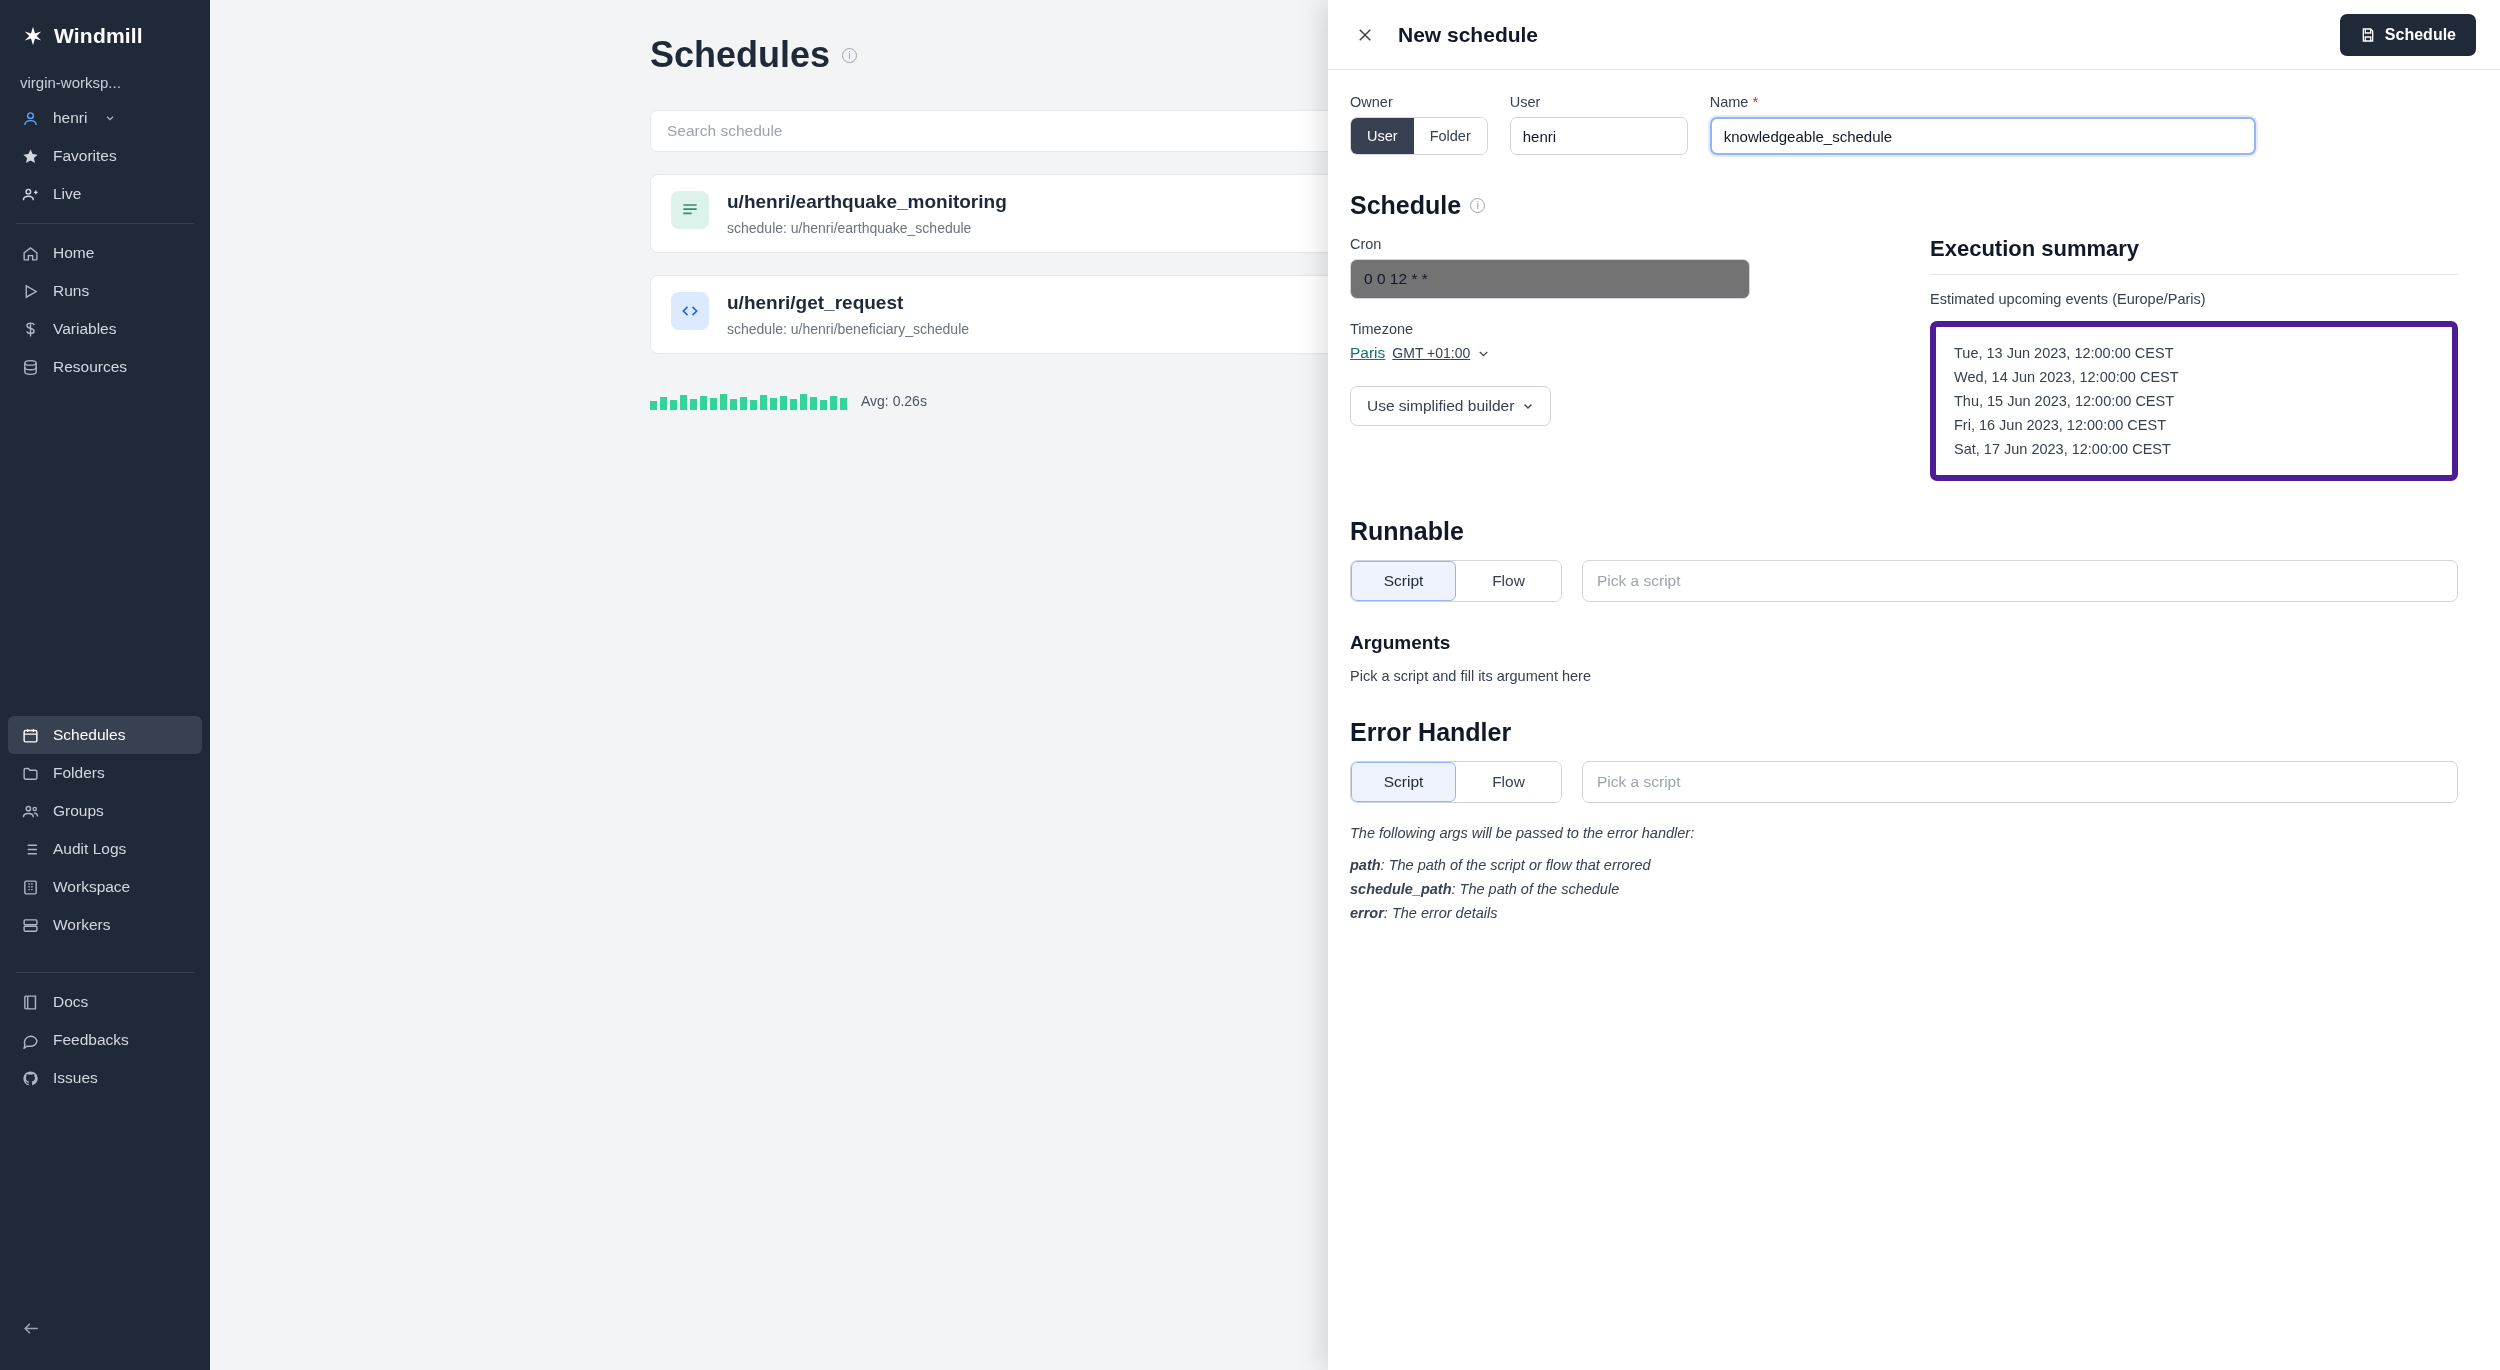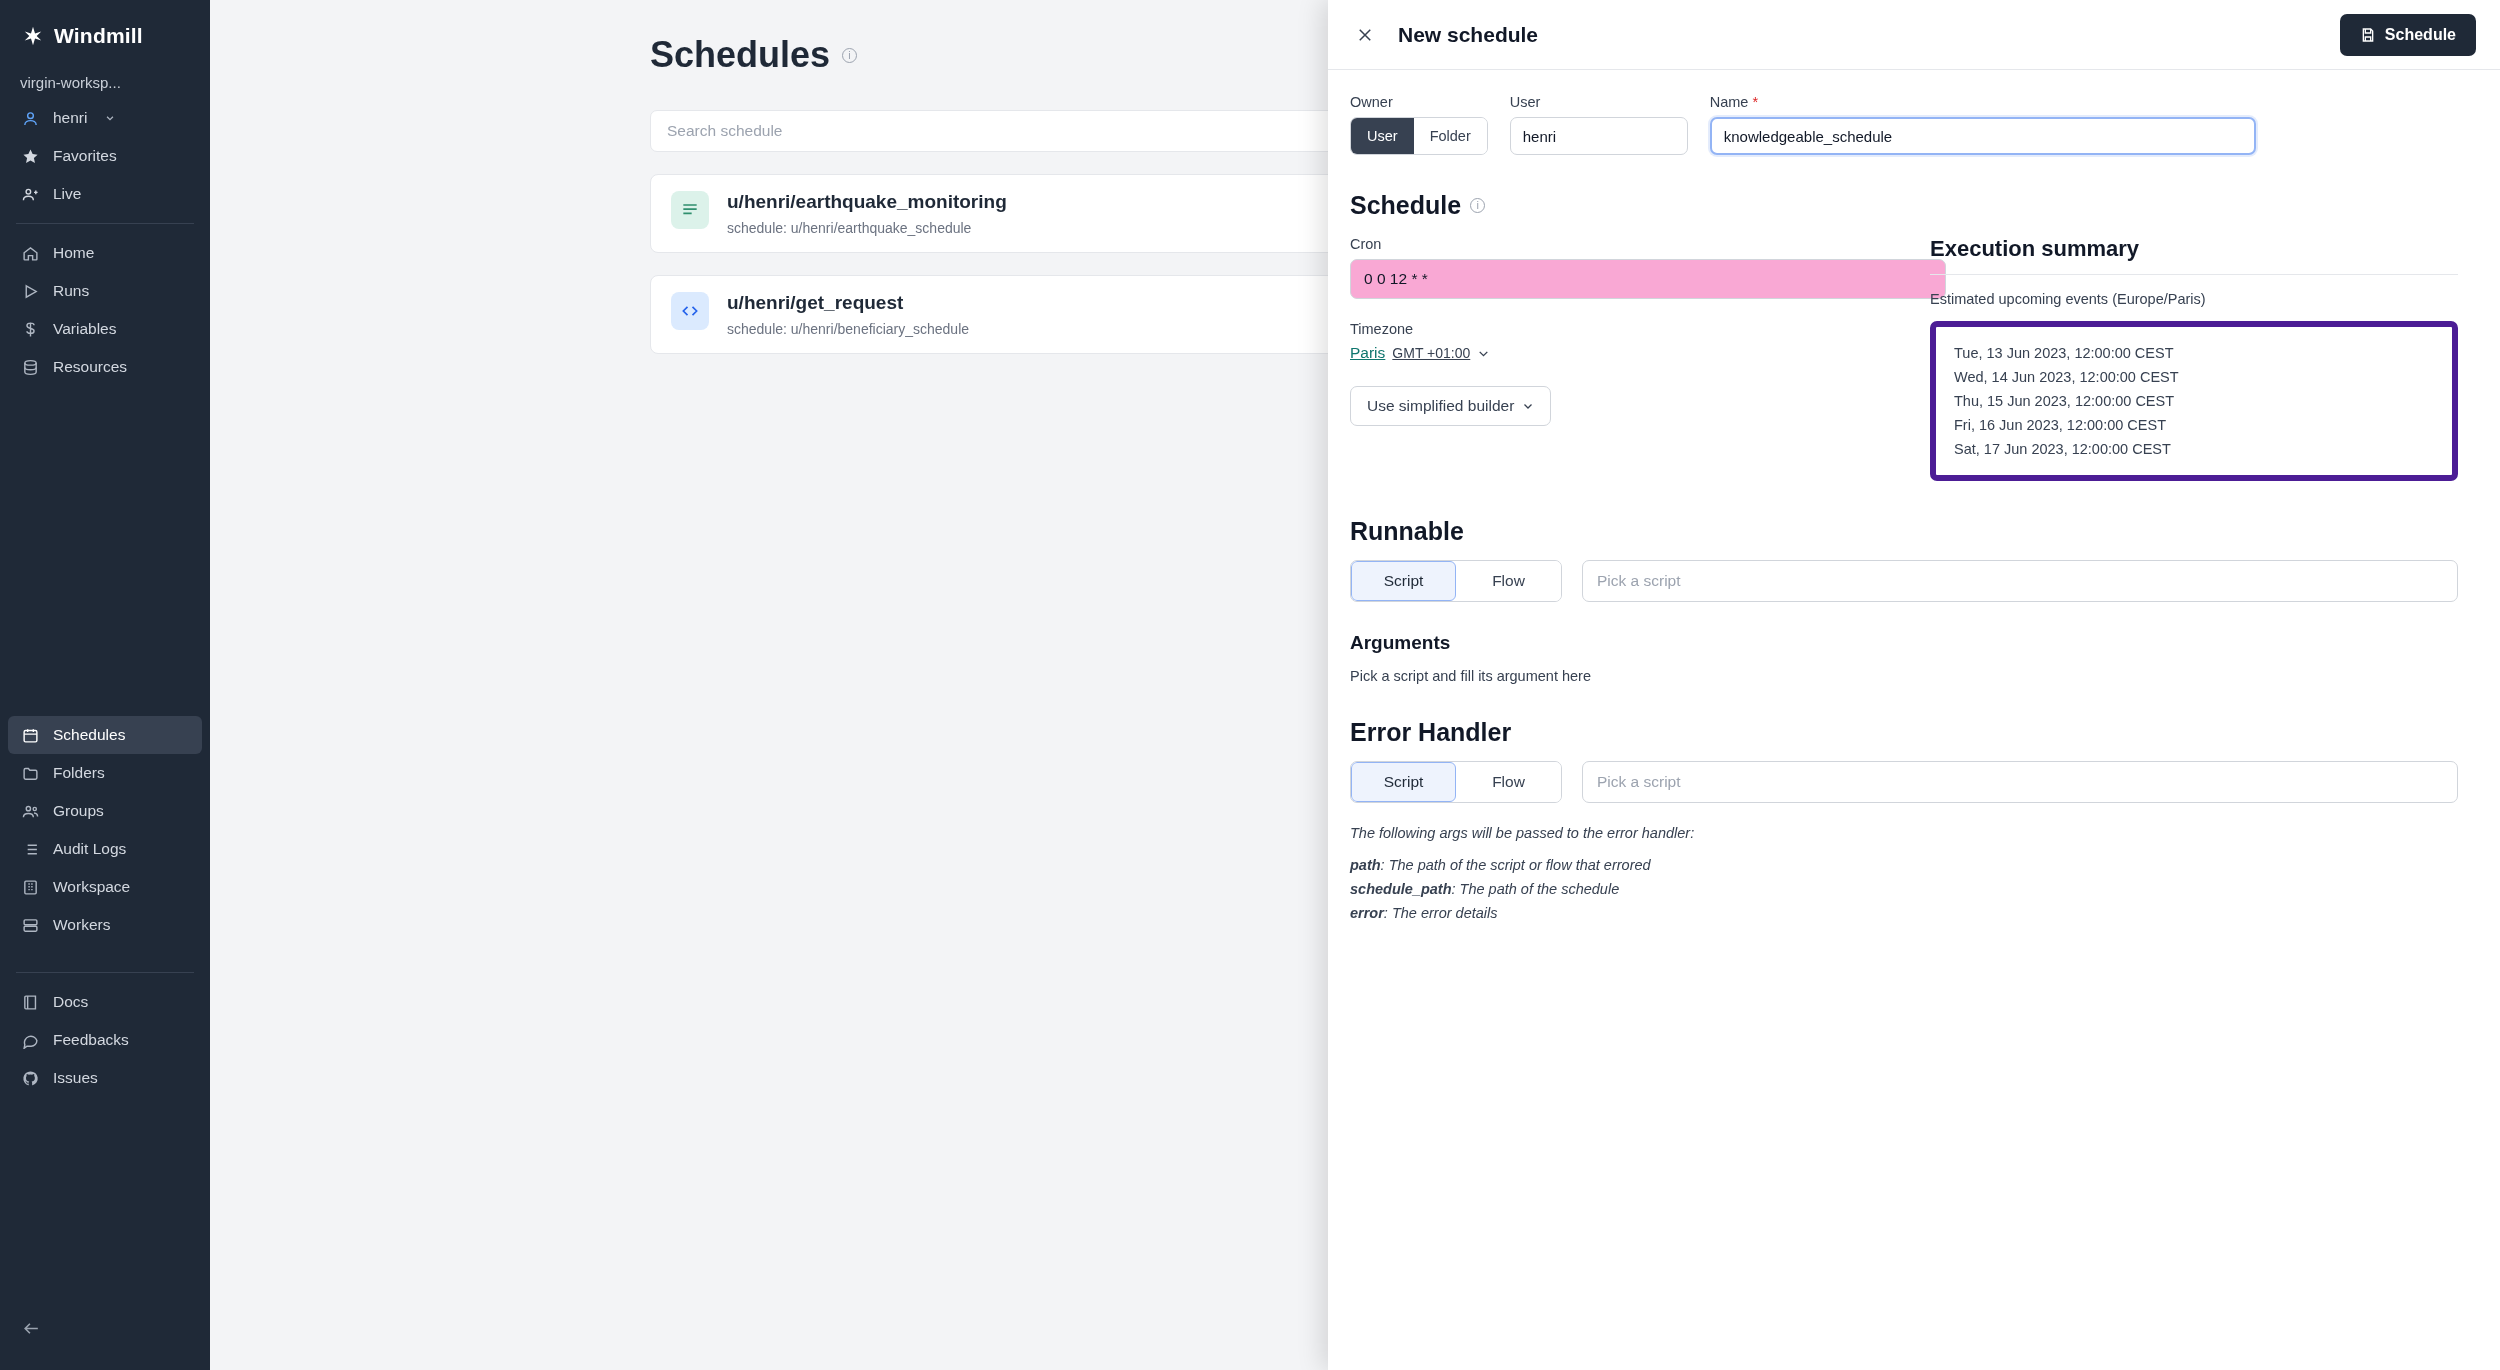--- a/index.html
+++ b/index.html
@@ -283,29 +283,29 @@
     color: #111827;
   }
 
   .sched-grid {
     display: flex;
     gap: 80px;
     margin-top: 16px;
   }
   .sched-left { width: 500px; }
   .cron-input {
-    width: 596px;
+    width: 400px;
     height: 40px;
     border: 1px solid #d1d5db;
     border-radius: 7px;
     display: flex; align-items: center;
     padding: 0 13px;
     font-size: 15.5px;
     color: #111827;
-    background: #f9a8d4;
+    background: #737373;
   }
   .tz-label { margin-top: 22px; }
   .tz-pick {
     margin-top: 3px;
     display: flex; align-items: center; gap: 7px;
     font-size: 15.5px;
   }
   .tz-city { color: #0f766e; text-decoration: underline; font-weight: normal; }
   .tz-off { color: #374151; text-decoration: underline; font-size: 14px; }
   .caret { color: #374151; font-size: 13px; }
@@ -645,20 +645,45 @@
         <svg width="20" height="20" viewBox="0 0 24 24" fill="none" stroke="#2563eb" stroke-width="2">
             <path d="M9 7l-5 5 5 5M15 7l5 5-5 5"></path>
           </svg>
       </span>
       <div>
         <div class="sched-title">u/henri/get_request</div>
         <div class="sched-sub">schedule: u/henri/beneficiary_schedule</div>
       </div>
     </div>
 
+    <div class="spark-row">
+      <span class="spark" id="spark">
+          <i style="height: 9px;"></i>
+          <i style="height: 13px;"></i>
+          <i style="height: 10px;"></i>
+          <i style="height: 15px;"></i>
+          <i style="height: 11px;"></i>
+          <i style="height: 14px;"></i>
+          <i style="height: 12px;"></i>
+          <i style="height: 16px;"></i>
+          <i style="height: 11px;"></i>
+          <i style="height: 13px;"></i>
+          <i style="height: 10px;"></i>
+          <i style="height: 15px;"></i>
+          <i style="height: 12px;"></i>
+          <i style="height: 14px;"></i>
+          <i style="height: 11px;"></i>
+          <i style="height: 16px;"></i>
+          <i style="height: 13px;"></i>
+          <i style="height: 10px;"></i>
+          <i style="height: 14px;"></i>
+          <i style="height: 12px;"></i>
+        </span>
+      <span class="spark-label">Avg: 0.26s</span>
+    </div>
   </div>
 
   <div class="drawer">
     <div class="drawer-header">
       <div class="close-btn">
         <svg width="18" height="18" viewBox="0 0 24 24" fill="none" stroke="#374151" stroke-width="2">
             <path d="M5 5l14 14M19 5L5 19"></path>
           </svg>
       </div>
       <div class="drawer-title">New schedule</div>

